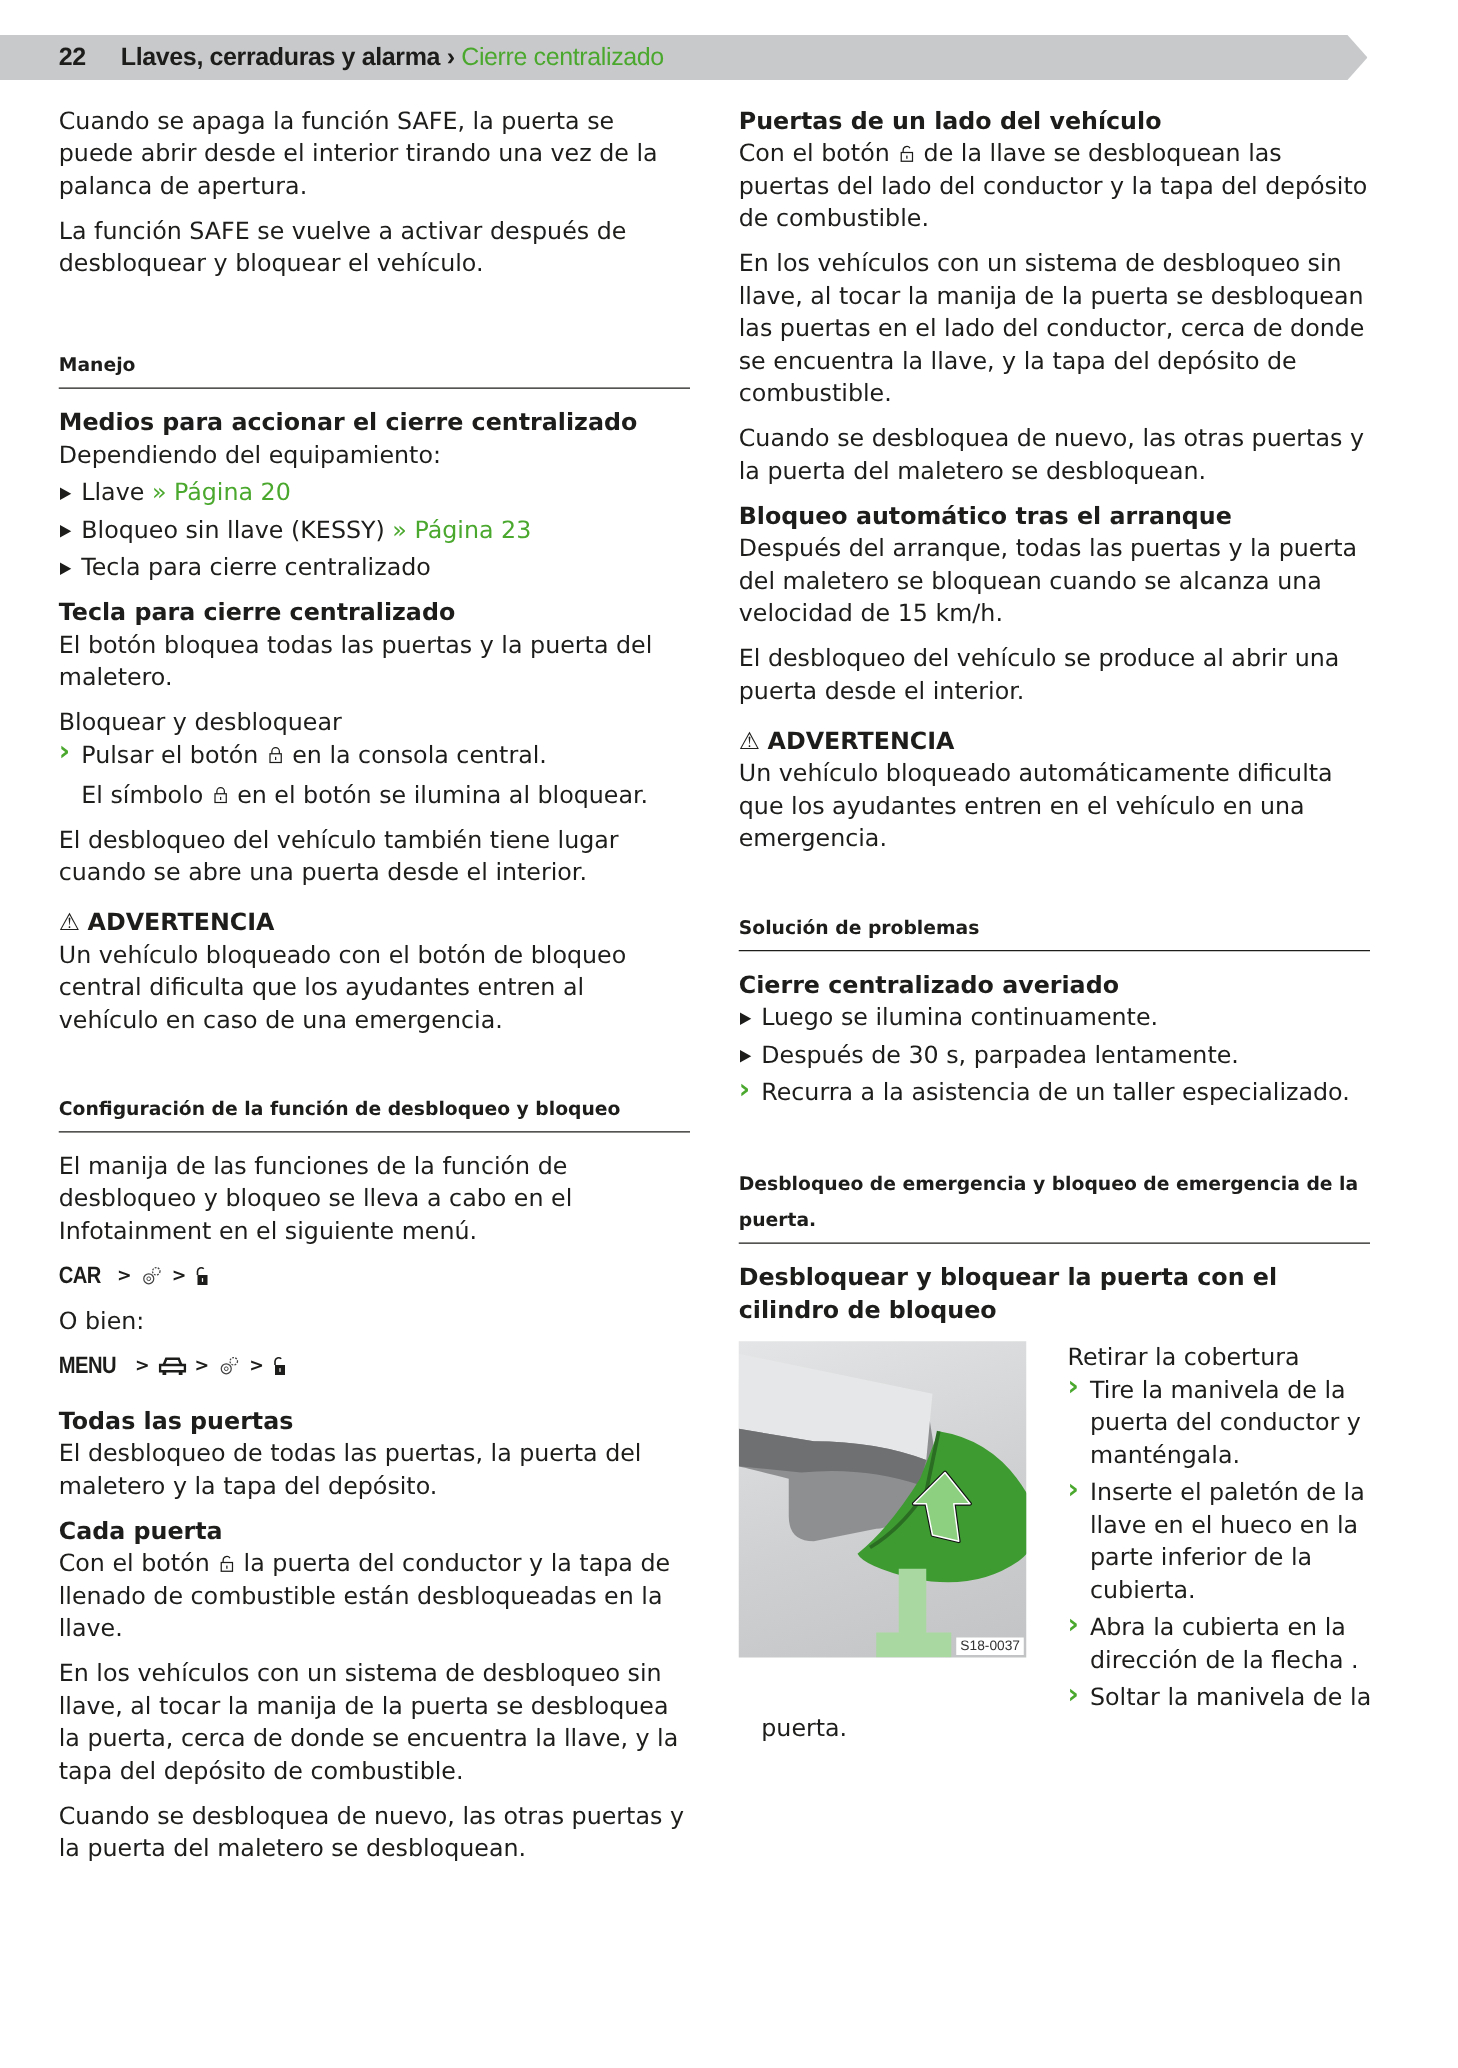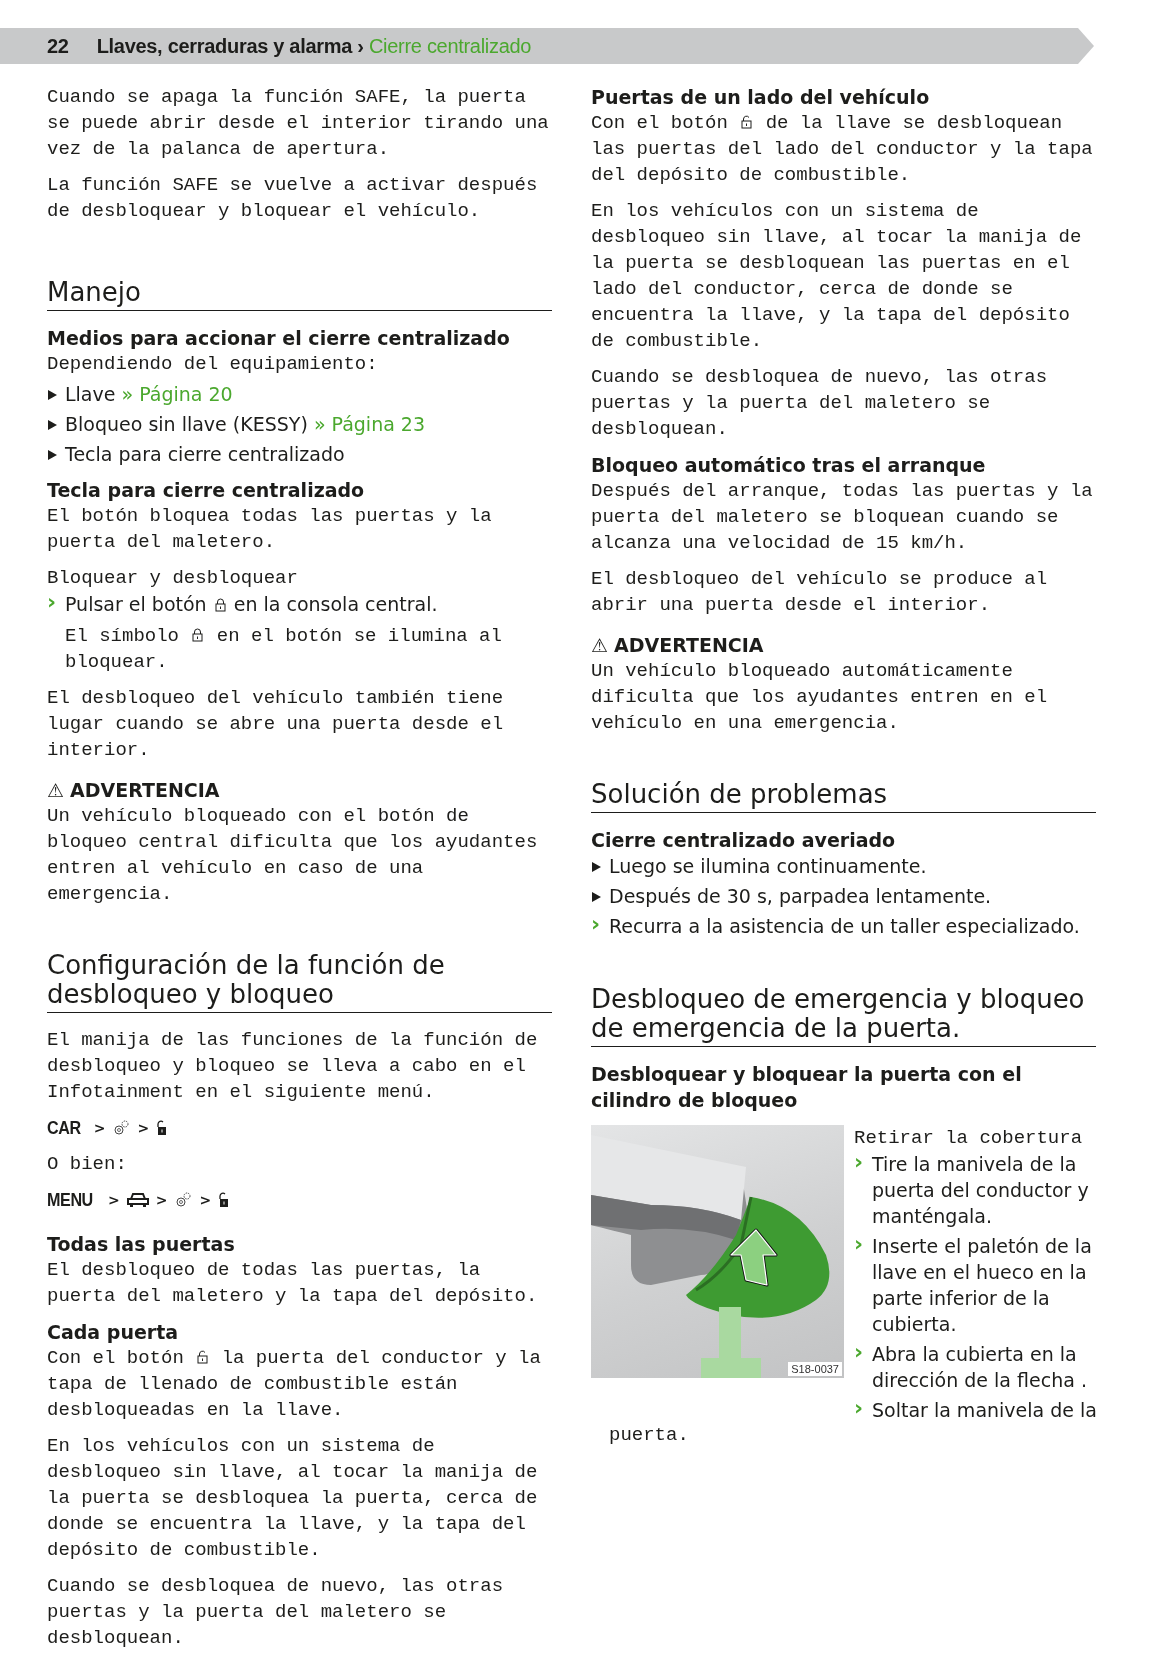--- a/index.html
+++ b/index.html
@@ -15,25 +15,25 @@
   .header-inner {
     position: absolute; left: 47px; top: 0; height: 36px; line-height: 36px;
     font-family: "Liberation Sans", sans-serif; font-size: 20px; font-weight: bold;
     letter-spacing: -0.3px; white-space: nowrap;
   }
   .header-inner .pnum { margin-right: 28px; }
   .header-inner .crumb-current { color: #4ba82e; font-weight: normal; }
   .col { position: absolute; top: 84px; width: 505px; }
   .col.left { left: 47px; }
   .col.right { left: 591px; width: 505px; }
-  p { margin: 0 0 10px 0; font-size: 19px; line-height: 26px; font-family: Liberation Mono, monospace; }
+  p { margin: 0 0 10px 0; font-size: 19px; line-height: 26px; }
   .sub { font-weight: bold; font-size: 19px; line-height: 26px; margin: 0; }
   .sub + p { margin-top: 0; }
   h2 {
-    font-size: 26px; font-weight: normal; line-height: 29px; margin: 0 0 14px 0;
+    font-size: 15px; font-weight: bold; line-height: 29px; margin: 0 0 14px 0;
     padding-bottom: 3px; border-bottom: 1.5px solid #1d1d1b;
   }
   .gap { height: 40px; }
   ul.tri, ul.step { list-style: none; margin: 0 0 10px 0; padding: 0; }
   ul.tri li, ul.step li { position: relative; padding-left: 18px; font-size: 19px; line-height: 26px; margin-bottom: 4px; }
   ul.tri li::before {
     content: ""; position: absolute; left: 1px; top: 9px;
     border-left: 9px solid #1d1d1b; border-top: 5px solid transparent; border-bottom: 5px solid transparent;
   }
   ul.step li::before {
@@ -43,21 +43,21 @@
   .indent { padding-left: 18px; }
   .warn-title { font-weight: bold; font-size: 19px; line-height: 26px; margin: 0; }
   .warn-icon { font-weight: normal; margin-right: 6px; }
   .lock { display: inline-block; width: 11px; height: 14px; vertical-align: -1px; margin: 0 2px; }
   .menu-path { font-size: 17px; line-height: 26px; margin: 0 0 10px 0; display: flex; align-items: center; gap: 7px; }
   .menu-path .kw { font-family: "Liberation Sans", sans-serif; font-weight: bold; font-size: 19px; letter-spacing: -0.5px; transform: scaleX(0.85); transform-origin: left; display:inline-block; }
   .menu-path .sep { font-weight: bold; font-size: 14px; }
   .menu-path svg { display: inline-block; }
   .figure-row { position: relative; height: 320px; }
   .figure {
-    position: absolute; left: 0; top: 0; width: 253px; height: 253px;
+    position: absolute; left: 0; top: 0; width: 230px; height: 253px;
     background: linear-gradient(160deg, #e4e5e6 0%, #cfd0d1 55%, #c2c3c4 100%);
     overflow: hidden;
   }
   .fig-label {
     position: absolute; right: 2px; bottom: 2px; background: #fff; font-family: "Liberation Sans", sans-serif;
     font-size: 11px; padding: 1px 3px; color: #333;
   }
   .fig-text { position: absolute; left: 263px; top: 0; width: 245px; }
   .fig-text p, .fig-text li { font-size: 19px; line-height: 26px; }
   .after-fig { padding-left: 18px; font-size: 19px; line-height: 26px; margin: 0; position: absolute; top: 297px; left: 0; }

